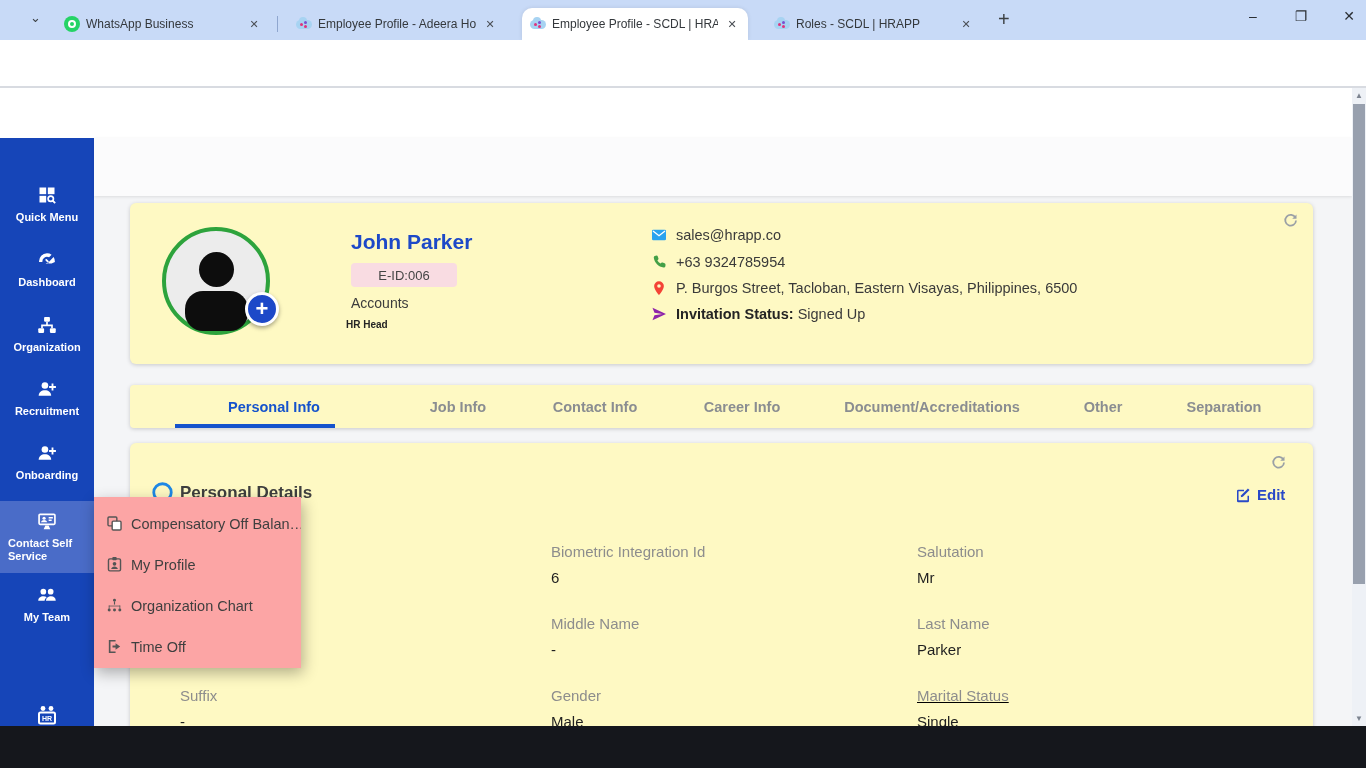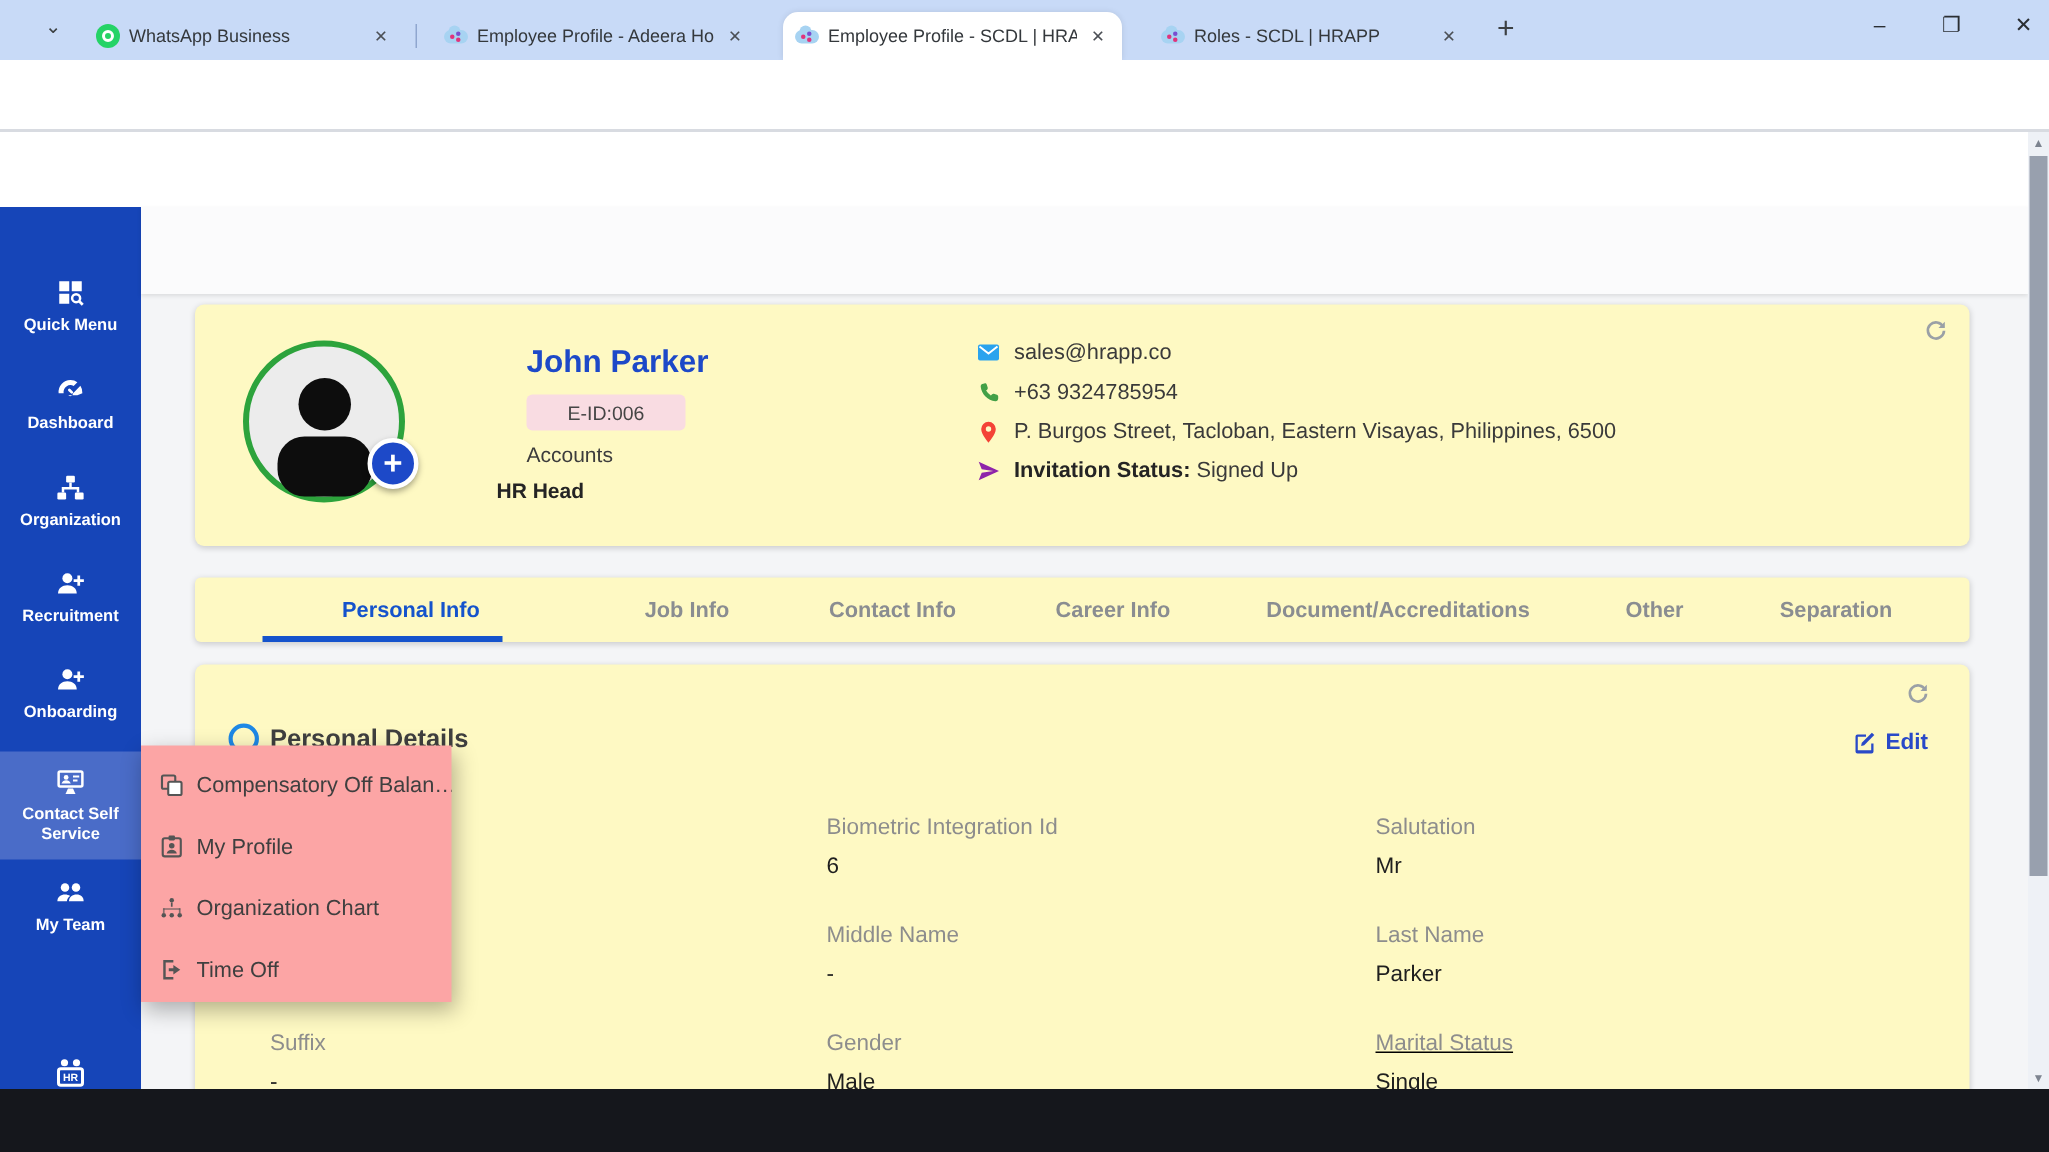--- a/index.html
+++ b/index.html
@@ -45,41 +45,41 @@
   .hdr-ic{color:#1a3fa8;}
   .badge{position:absolute;min-width:20px;height:20px;border-radius:10px;background:#1a3fa8;border:2px solid #fff;
     color:#fff;font-size:11px;font-weight:bold;display:flex;align-items:center;justify-content:center;box-sizing:border-box;}
   #hdr-avatar{left:1263px;top:99px;width:31px;height:31px;border-radius:50%;background:#1a3fa8;display:flex;align-items:center;justify-content:center;}
   #hdr-username{left:1302px;top:106px;font-size:15px;color:#1a3fa8;}
 
   
   #sidebar{left:0;top:138px;width:94px;height:588px;background:#1645b8;overflow:hidden;}
   .sb-item{position:absolute;left:0;width:94px;display:flex;flex-direction:column;align-items:center;color:#fff;}
   .sb-item.active{background:#4a6cc8;}
-  .sb-label{font-size:11px;text-align:center;margin-top:6px;line-height:13px;font-weight:600;}
+  .sb-label{font-size:11px;margin-top:6px;line-height:13px;font-weight:600;}
   .sb-ico{width:20px;height:20px;color:#fff;}
 
   
   #content-bg{left:94px;top:138px;width:1272px;height:588px;background:#f4f5f7;}
   #myprofile-bar{left:94px;top:138px;width:1258px;height:58px;background:#fbfbfc;box-shadow:0 1px 3px rgba(0,0,0,.1);}
   #myprofile-label{left:133px;top:157px;font-size:15px;font-weight:bold;color:#1a41ad;}
   #myprofile-underline{left:131px;top:189px;width:84px;height:3px;background:#1a41ad;}
 
   .card{background:#fef9c3;border-radius:6px;box-shadow:0 1px 4px rgba(0,0,0,.18);}
   #profile-card{left:130px;top:203px;width:1183px;height:161px;}
   #avatar-ring{left:162px;top:227px;width:108px;height:108px;border-radius:50%;border:4px solid #2da33c;background:#ececec;box-sizing:border-box;overflow:hidden;}
   #avatar-head{left:199px;top:252px;width:35px;height:35px;border-radius:50%;background:#0d0d0d;}
   #avatar-body{left:185px;top:291px;width:63px;height:40px;border-radius:18px;background:#0d0d0d;}
   #avatar-add{left:245px;top:292px;width:34px;height:34px;border-radius:50%;background:#1d49c8;border:3px solid #fff;box-sizing:border-box;
      color:#fff;font-size:22px;font-weight:bold;display:flex;align-items:center;justify-content:center;line-height:0;box-shadow:0 2px 4px rgba(0,0,0,.35);}
   #emp-name{left:351px;top:230px;font-size:21px;font-weight:bold;color:#1d49c8;}
   #emp-id-pill{left:351px;top:263px;width:106px;height:24px;background:#f9dce2;border-radius:4px;display:flex;align-items:center;justify-content:center;
      font-size:13px;color:#454545;}
   #emp-dept{left:351px;top:295px;font-size:14px;color:#3c3c3c;}
-  #emp-role{left:331px;top:319px;font-size:14px;font-weight:bold;color:#242424;}
+  #emp-role{left:346px;top:319px;font-size:10px;font-weight:bold;color:#242424;}
   .contact-row{position:absolute;left:651px;display:flex;align-items:center;font-size:14.5px;color:#3a3a3a;}
   .contact-row .ic{width:16px;height:16px;margin-right:9px;}
   .refresh-ic{color:#9aa0a6;width:17px;height:17px;}
 
   #tabs-card{left:130px;top:385px;width:1183px;height:43px;border-radius:4px;}
   .ptab{position:absolute;top:0;height:43px;display:flex;align-items:center;transform:translateX(-50%);
      font-size:14.5px;font-weight:600;color:#8a8d91;white-space:nowrap;}
   .ptab.active{color:#1553cc;}
   #ptab-underline{left:45px;top:39px;width:160px;height:4px;background:#1553cc;position:absolute;}
 

